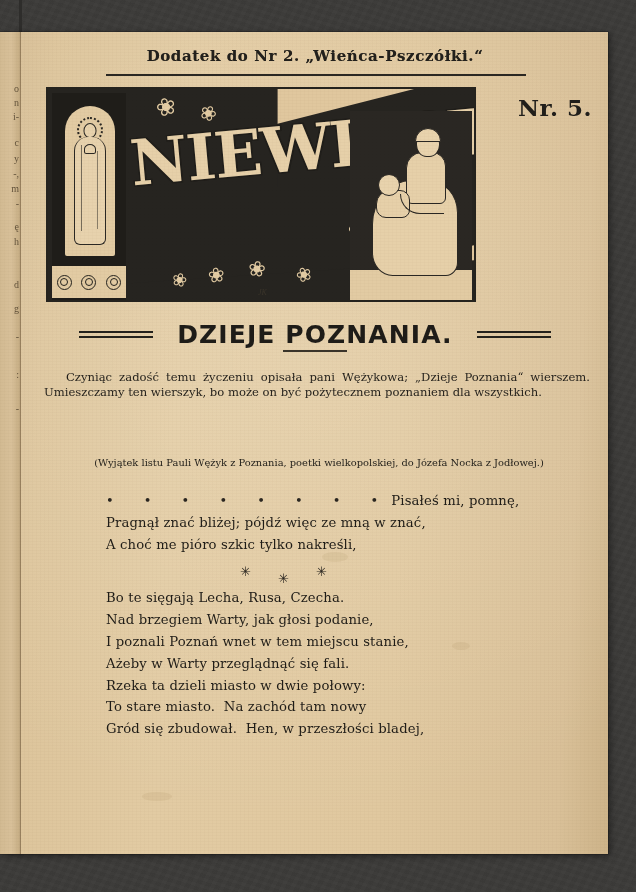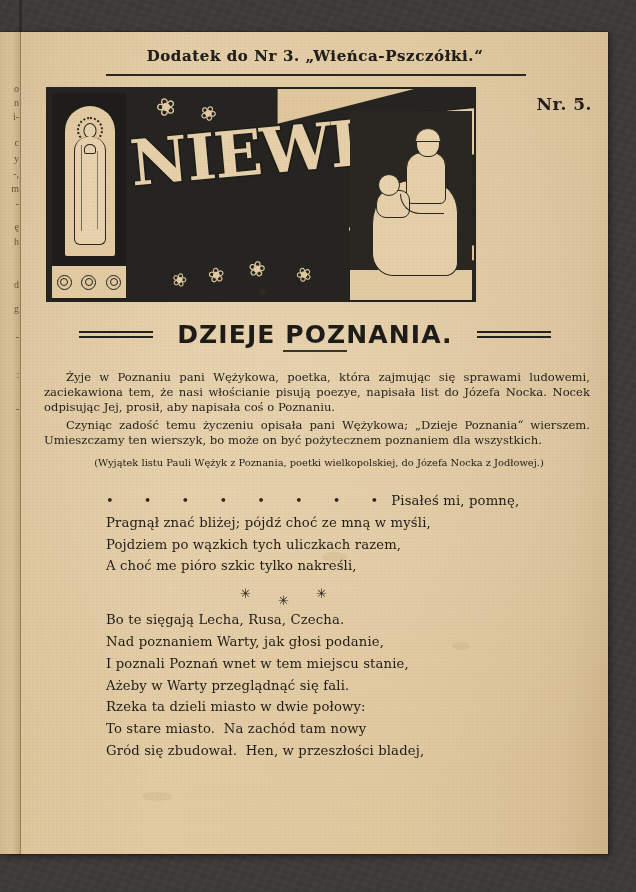--- a/index.html
+++ b/index.html
@@ -345,21 +345,21 @@
     background: #262420;
     clip-path: polygon(0% 58%, 100% 0%, 100% 100%, 0% 100%);
   }
 
   
   .issue-no {
     position: absolute;
     right: 16px; top: 62px;
     font-family: "DejaVu Serif", serif;
     font-weight: 700;
-    font-size: 17px;
+    font-size: 23px;
     color: #211f1b;
     letter-spacing: .5px;
   }
 
   
   .art-title-row {
     position: absolute;
     left: 0; top: 288px; width: 100%;
     display: flex; align-items: center; justify-content: center;
     gap: 24px;
@@ -487,21 +487,21 @@
       <div class="gutter-frag" style="top:272px">g</div>
       <div class="gutter-frag" style="top:300px">-</div>
       <div class="gutter-frag" style="top:338px">:</div>
       <div class="gutter-frag" style="top:372px">-</div>
       <div class="gutter-fold"></div>
     </div>
 
     <div class="page">
 
       <div class="runhead">
-        <span class="runhead-txt">Dodatek do Nr 3. „Wieńca-Pszczółki.“</span>
+        <span class="runhead-txt">Dodatek do Nr 2. „Wieńca-Pszczółki.“</span>
       </div>
       <div class="runhead-rule"></div>
 
       <div class="issue-no">Nr. 5.</div>
 
       <div class="masthead">
         <div class="mh-inner">
           <div class="mh-diag"></div>
           <div class="mh-diag2"></div>
 
@@ -547,43 +547,41 @@
       </div>
 
       <div class="art-title-row">
         <span class="title-rule"></span>
         <span class="art-title">DZIEJE POZNANIA.</span>
         <span class="title-rule"></span>
       </div>
       <div class="title-underline"></div>
 
       <div class="intro">
-        <p>Żyje w Poznaniu pani Wężykowa, poetka, która zajmując się sprawami ludowemi, zaciekawiona tem, że nasi włościanie pisują poezye, napisała list do Józefa Nocka. Nocek odpisując Jej, prosił, aby napisała coś o Poznaniu.</p>
         <p>Czyniąc zadość temu życzeniu opisała pani Wężykowa; „Dzieje Poznania“ wierszem. Umieszczamy ten wierszyk, bo może on być pożytecznem poznaniem dla wszystkich.</p>
       </div>
 
       <div class="attrib">(Wyjątek listu Pauli Wężyk z Poznania, poetki wielkopolskiej, do Józefa Nocka z Jodłowej.)</div>
 
       <div class="poem">
         <div class="dotrow">
           <span class="dots">• • • • • • • •</span>
           <span class="firstline-tail">Pisałeś mi, pomnę,</span>
         </div>
-        <div class="pl">Pragnął znać bliżej; pójdź choć ze mną w myśli,</div>
-        <div class="pl">Pojdziem po wązkich tych uliczkach razem,</div>
+        <div class="pl">Pragnął znać bliżej; pójdź więc ze mną w znać,</div>
         <div class="pl">A choć me pióro szkic tylko nakreśli,</div>
 
         <div class="stanza-sep">
           <span class="s1">✳</span>
           <span class="s2">✳</span>
           <span class="s3">✳</span>
         </div>
 
         <div class="pl">Bo te sięgają Lecha, Rusa, Czecha.</div>
-        <div class="pl">Nad poznaniem Warty, jak głosi podanie,</div>
+        <div class="pl">Nad brzegiem Warty, jak głosi podanie,</div>
         <div class="pl">I poznali Poznań wnet w tem miejscu stanie,</div>
         <div class="pl">Ażeby w Warty przeglądnąć się fali.</div>
         <div class="pl">Rzeka ta dzieli miasto w dwie połowy:</div>
         <div class="pl">To stare miasto.  Na zachód tam nowy</div>
         <div class="pl">Gród się zbudował.  Hen, w przeszłości bladej,</div>
       </div>
 
       <div class="blotch" style="left:300px; top:520px; width:26px; height:10px;"></div>
       <div class="blotch" style="left:430px; top:610px; width:18px; height:8px;"></div>
       <div class="blotch" style="left:120px; top:760px; width:30px; height:9px;"></div>

